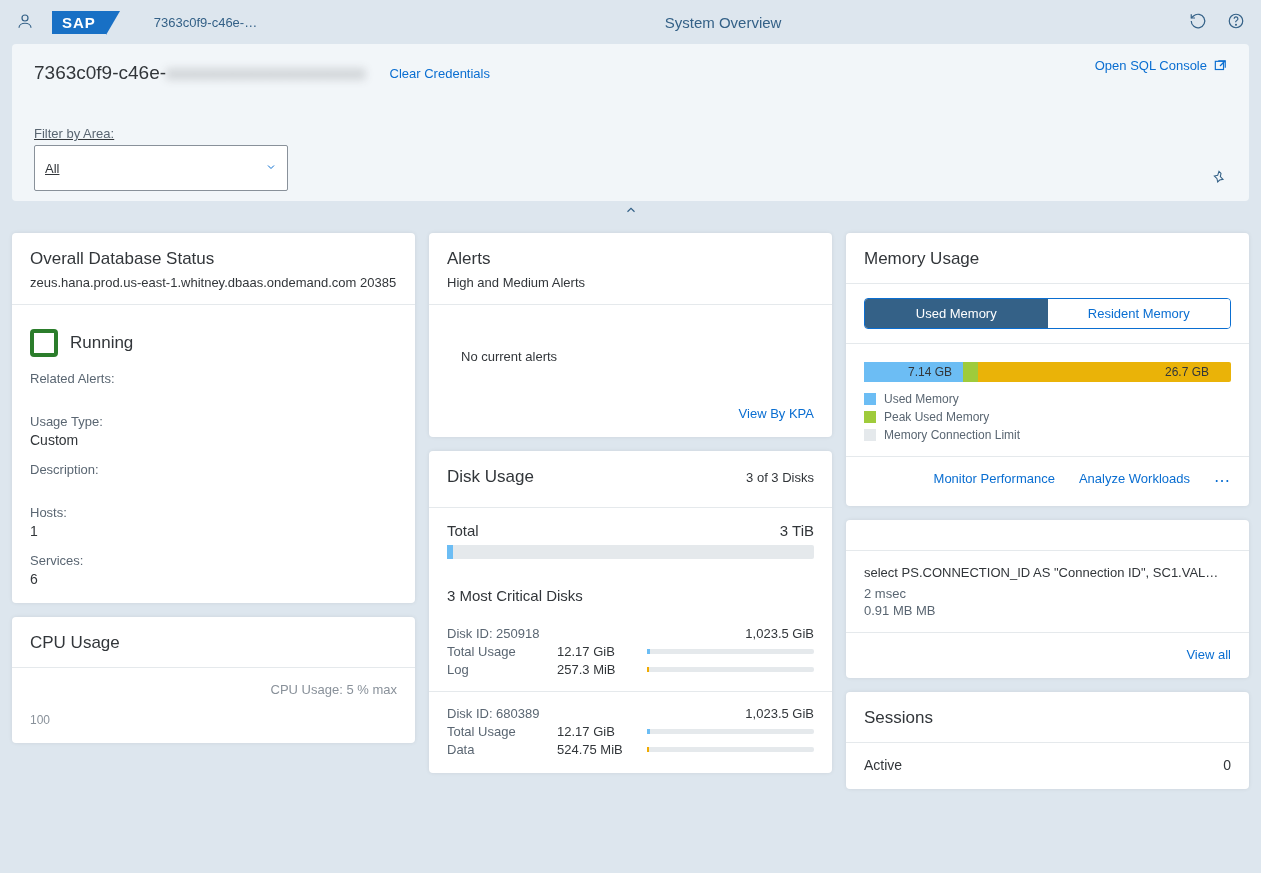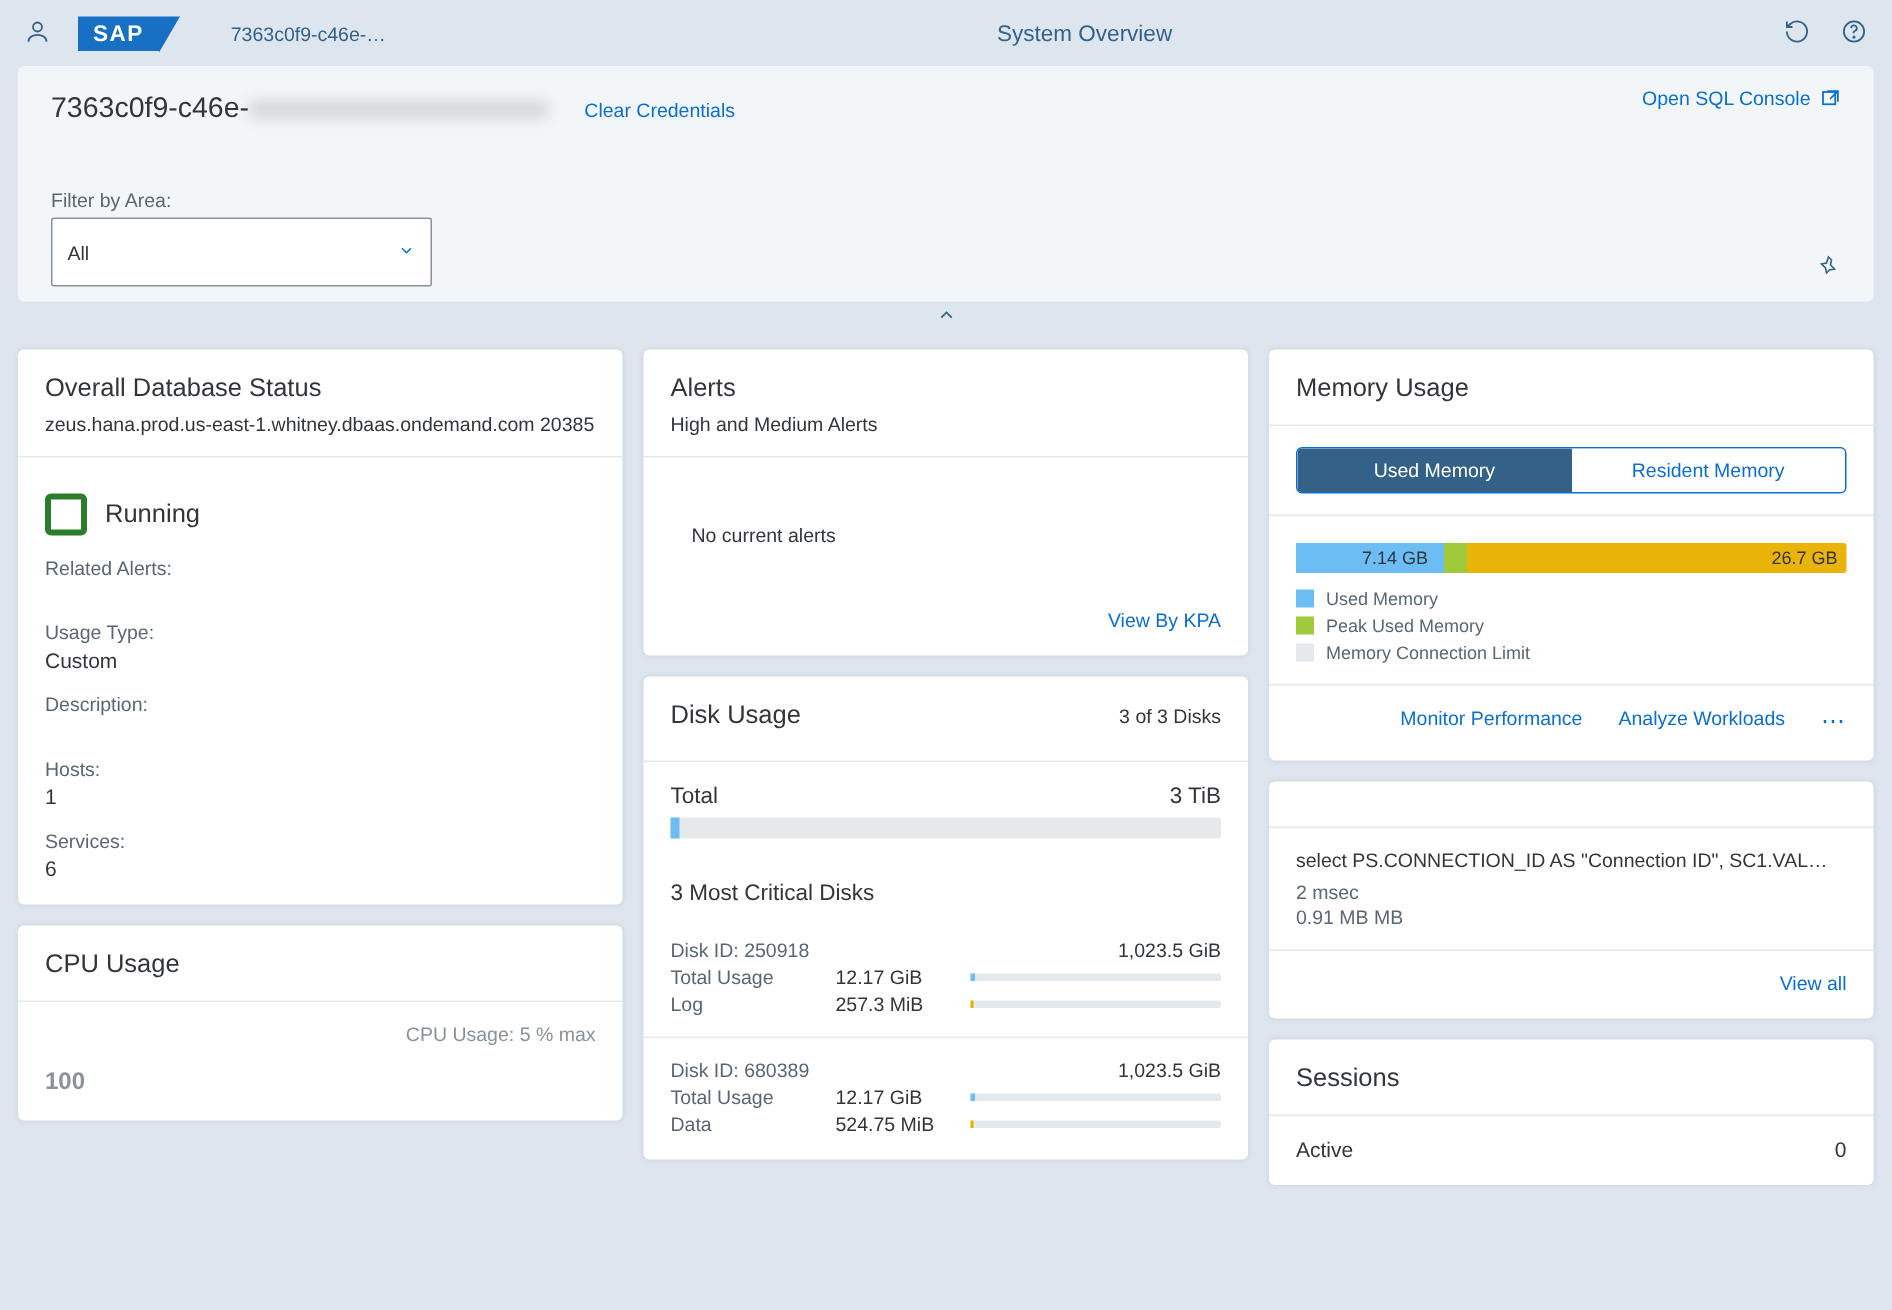--- a/index.html
+++ b/index.html
@@ -53,21 +53,21 @@
     padding: 18px 22px 10px 22px;
     position: relative;
     box-shadow: 0 0 0 rgba(0,0,0,0);
   }
   .obj-top { display: flex; align-items: center; gap: 24px; flex-wrap: wrap; }
   .obj-title { font-size: 19px; color: #32363a; }
   .blurred { filter: blur(5px); opacity: .55; }
   .link { color: #0a6ed1; cursor: pointer; }
   .open-sql { position: absolute; right: 22px; top: 14px; display: flex; align-items: center; gap: 6px; color: #0a6ed1; cursor: pointer; font-size: 13px;}
   .open-sql svg { width: 14px; height: 14px; }
-  .filter-block { margin-top: 42px; }
+  .filter-block { margin-top: 42px; text-decoration: underline; }
   .filter-label { color: #5a6672; font-size: 13px; margin-bottom: 4px; }
   .select {
     width: 254px;
     height: 46px;
     background: #fff;
     border: 1px solid #89919a;
     border-radius: 2px;
     display: flex; align-items: center; justify-content: space-between;
     padding: 0 10px;
     cursor: pointer;
@@ -121,21 +121,21 @@
   .segmented .seg { flex: 1; text-align: center; padding: 7px 0; cursor: pointer; color: #0a6ed1; background: #fff; font-size: 13px; }
   .segmented .seg.active { background: #346187; color: #fff; }
 
   .mem-bar {
     height: 20px; background: #eab308; border-radius: 2px; position: relative;
     margin-top: 18px; display: flex; align-items: center; font-size: 12px;
   }
   .mem-used { position: absolute; left: 0; top: 0; height: 100%; background: #6cbdf4; width: 27%;}
   .mem-peak { position: absolute; top: 0; height: 100%; background: #9fcb3b; left: 27%; width: 4%; }
   .mem-used-label { position: absolute; left: 12%; font-size: 12px; color: #32363a; z-index: 2;}
-  .mem-total-label { position: absolute; right: 6px; font-size: 12px; color: #32363a; }
+  .mem-total-label { position: absolute; right: 22px; font-size: 12px; color: #32363a; }
   .legend { margin-top: 10px; font-size: 12px; color: #5a6672;}
   .legend-row { display: flex; align-items: center; gap: 8px; margin-top: 4px;}
   .lgc { width: 12px; height: 12px; display: inline-block; }
 
   .row-between { display: flex; justify-content: space-between; align-items: baseline;}
   .bar-track { height: 14px; background: #e5e9ec; position: relative; border-radius: 2px;}
   .bar-fill { position: absolute; left: 0; top: 0; height: 100%; background: #6cbdf4; }
   .bar-fill.orange { background: #f0ab00; }
   .thin { height: 5px; }
 
@@ -144,21 +144,21 @@
   .disk-row { display: flex; align-items: center; gap: 10px; margin-top: 3px;}
   .disk-row .bar-track { flex: 1; }
 
   .sql-text { font-size: 13px; color: #32363a; white-space: nowrap; overflow: hidden; text-overflow: ellipsis; }
   .sql-meta { font-size: 13px; color: #5a6672; margin-top: 6px;}
 
   .session-row { display: flex; justify-content: space-between; font-size: 14px;}
 
   .alerts-empty { color: #32363a; padding: 30px 0 30px 14px; font-size: 13px;}
   .cpu-label { color: #89919a; font-size: 13px; text-align: right;}
-  .cpu-axis { color: #89919a; font-size: 16px; margin-top: 16px; font-weight: bold;}
+  .cpu-axis { color: #89919a; font-size: 12px; margin-top: 16px;}
 </style>
 </head>
 <body>
 
 <div class="header">
   <span class="user-icon">
     <svg viewBox="0 0 24 24" fill="none" stroke="currentColor" stroke-width="1.6">
         <circle cx="12" cy="8" r="4"></circle>
         <path d="M4 21c0-4 4-6 8-6s8 2 8 6"></path>
       </svg>

